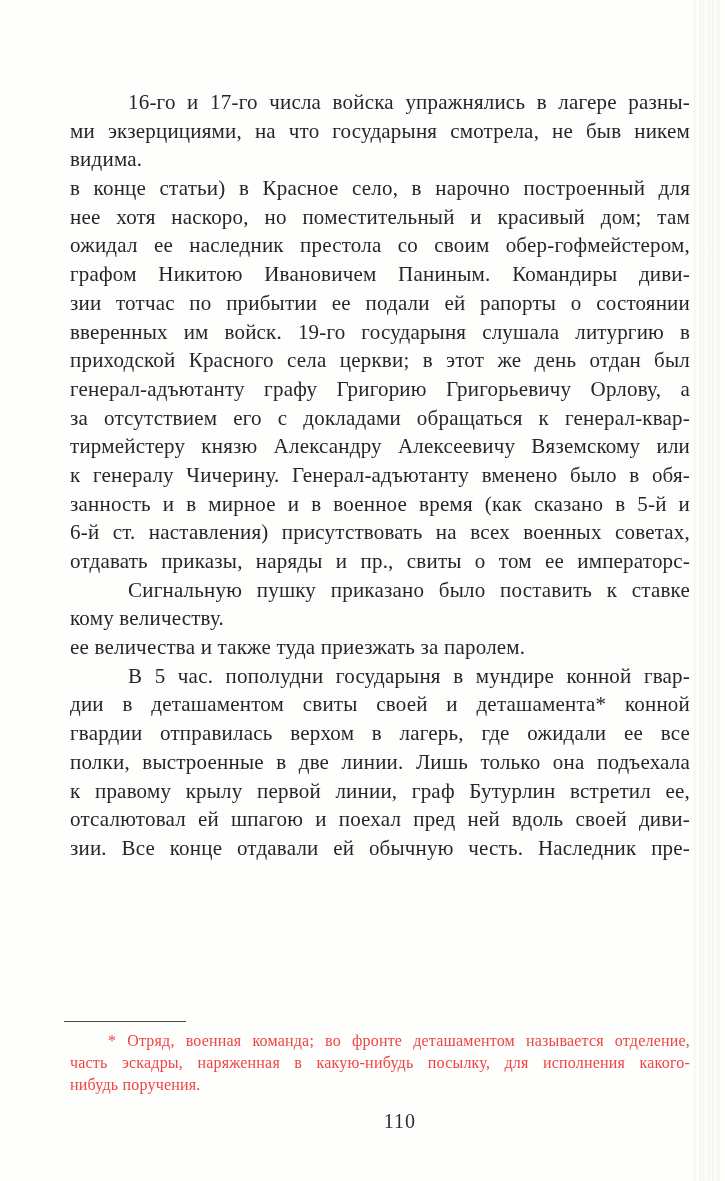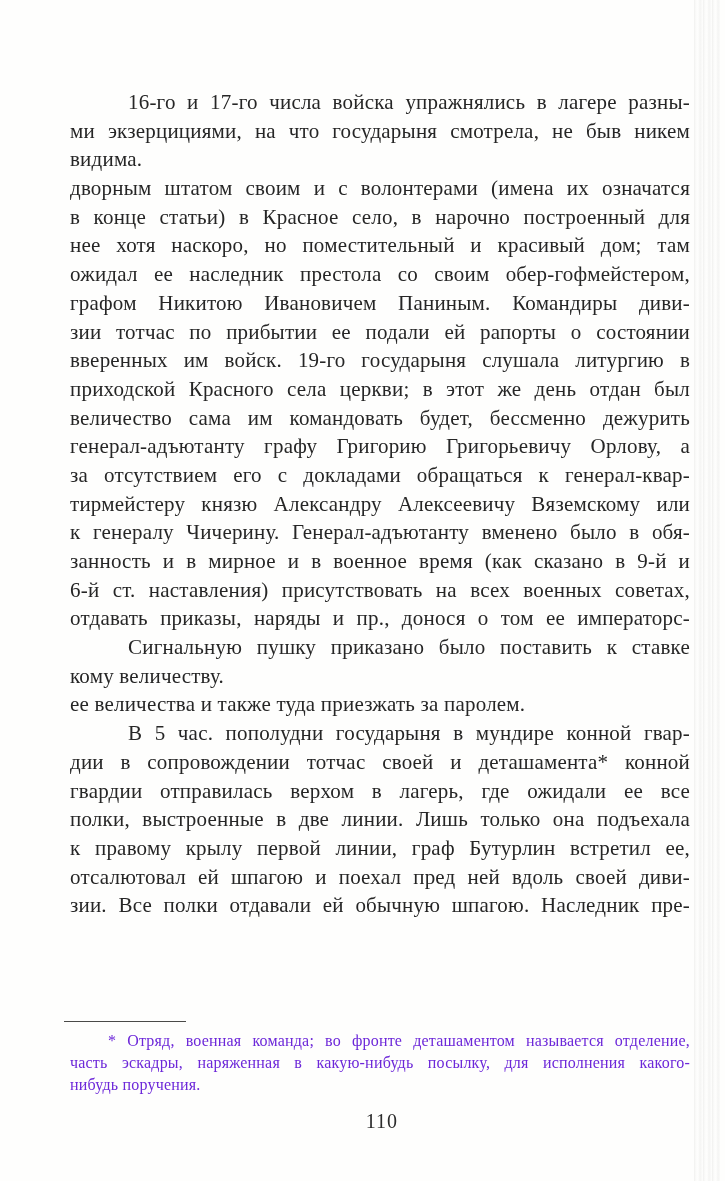--- a/index.html
+++ b/index.html
@@ -59,79 +59,77 @@
     width: 122px;
     height: 0;
     border-top: 1.5px solid #4a4a48;
   }
   .footnote {
     position: absolute;
     left: 70px;
     top: 1030px;
     width: 620px;
     font-size: 16px;
-    color: #6d28d9;
+    color: #ef4444;
   }
   .footnote .line {
     height: 22px;
     line-height: 22px;
     text-align: justify;
     text-align-last: justify;
     letter-spacing: 0.2px;
   }
   .footnote .line.indent { text-indent: 38px; }
   .footnote .line.end { text-align-last: left; }
 
   .page-number {
     position: absolute;
-    left: 342px;
+    left: 360px;
     top: 1110px;
     width: 80px;
     text-align: center;
     font-size: 20px;
     color: #2c2c2c;
     letter-spacing: 1px;
   }
 </style>
 </head>
 <body>
 
 <div class="page">
   <div class="scan-edge"></div>
 
   <div class="body-text">
       <div class="line indent">16-го и 17-го числа войска упражнялись в лагере разны-</div>
       <div class="line">ми экзерцициями, на что государыня смотрела, не быв никем</div>
       <div class="line end">видима.</div>
-      <div class="line">дворным штатом своим и с волонтерами (имена их означатся</div>
       <div class="line">в конце статьи) в Красное село, в нарочно построенный для</div>
       <div class="line">нее хотя наскоро, но поместительный и красивый дом; там</div>
       <div class="line">ожидал ее наследник престола со своим обер-гофмейстером,</div>
       <div class="line">графом Никитою Ивановичем Паниным. Командиры диви-</div>
       <div class="line">зии тотчас по прибытии ее подали ей рапорты о состоянии</div>
       <div class="line">вверенных им войск. 19-го государыня слушала литургию в</div>
       <div class="line">приходской Красного села церкви; в этот же день отдан был</div>
-      <div class="line">величество сама им командовать будет, бессменно дежурить</div>
       <div class="line">генерал-адъютанту графу Григорию Григорьевичу Орлову, а</div>
       <div class="line">за отсутствием его с докладами обращаться к генерал-квар-</div>
       <div class="line">тирмейстеру князю Александру Алексеевичу Вяземскому или</div>
       <div class="line">к генералу Чичерину. Генерал-адъютанту вменено было в обя-</div>
-      <div class="line">занность и в мирное и в военное время (как сказано в 9-й и</div>
+      <div class="line">занность и в мирное и в военное время (как сказано в 5-й и</div>
       <div class="line">6-й ст. наставления) присутствовать на всех военных советах,</div>
-      <div class="line">отдавать приказы, наряды и пр., донося о том ее императорс-</div>
+      <div class="line">отдавать приказы, наряды и пр., свиты о том ее императорс-</div>
       <div class="line indent">Сигнальную пушку приказано было поставить к ставке</div>
       <div class="line end">кому величеству.</div>
       <div class="line end">ее величества и также туда приезжать за паролем.</div>
       <div class="line indent">В 5 час. пополудни государыня в мундире конной гвар-</div>
-      <div class="line">дии в сопровождении тотчас своей и деташамента* конной</div>
+      <div class="line">дии в деташаментом свиты своей и деташамента* конной</div>
       <div class="line">гвардии отправилась верхом в лагерь, где ожидали ее все</div>
       <div class="line">полки, выстроенные в две линии. Лишь только она подъехала</div>
       <div class="line">к правому крылу первой линии, граф Бутурлин встретил ее,</div>
       <div class="line">отсалютовал ей шпагою и поехал пред ней вдоль своей диви-</div>
-      <div class="line">зии. Все полки отдавали ей обычную шпагою. Наследник пре-</div>
+      <div class="line">зии. Все конце отдавали ей обычную честь. Наследник пре-</div>
     </div>
 
   <div class="footnote-rule"></div>
   <div class="footnote">
       <div class="line indent">* Отряд, военная команда; во фронте деташаментом называется отделение,</div>
       <div class="line">часть эскадры, наряженная в какую-нибудь посылку, для исполнения какого-</div>
       <div class="line end">нибудь поручения.</div>
     </div>
 
   <div class="page-number">110</div>

